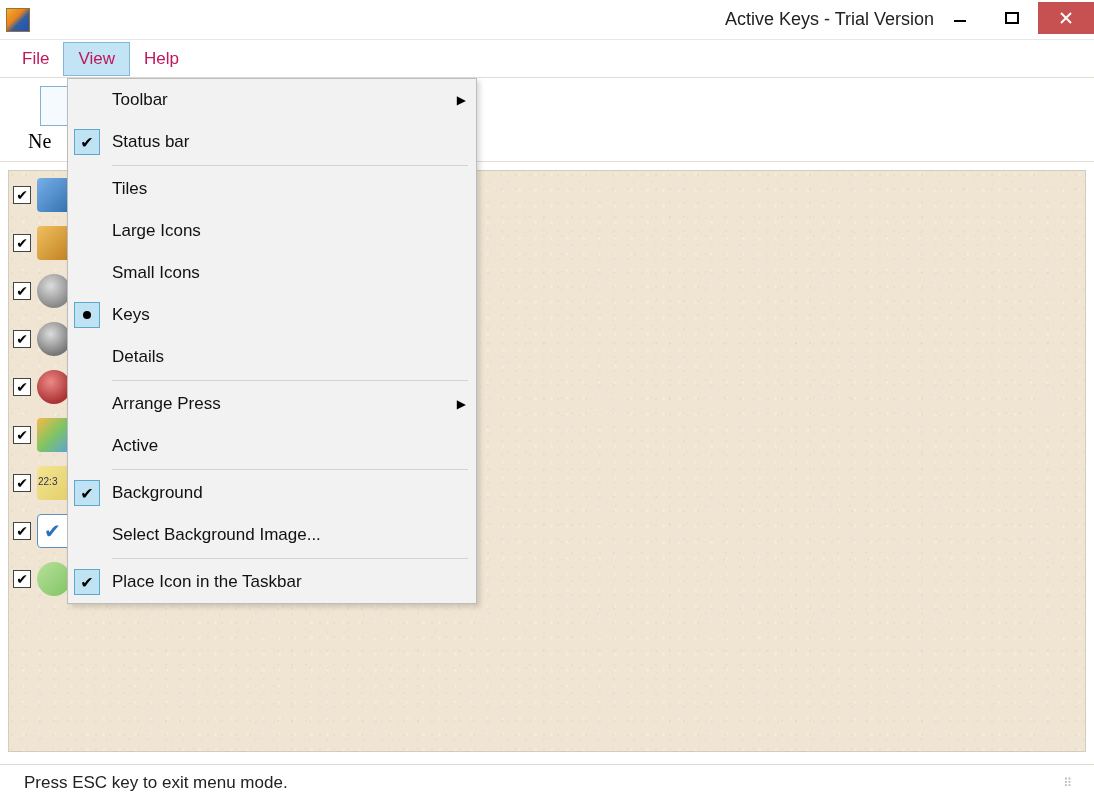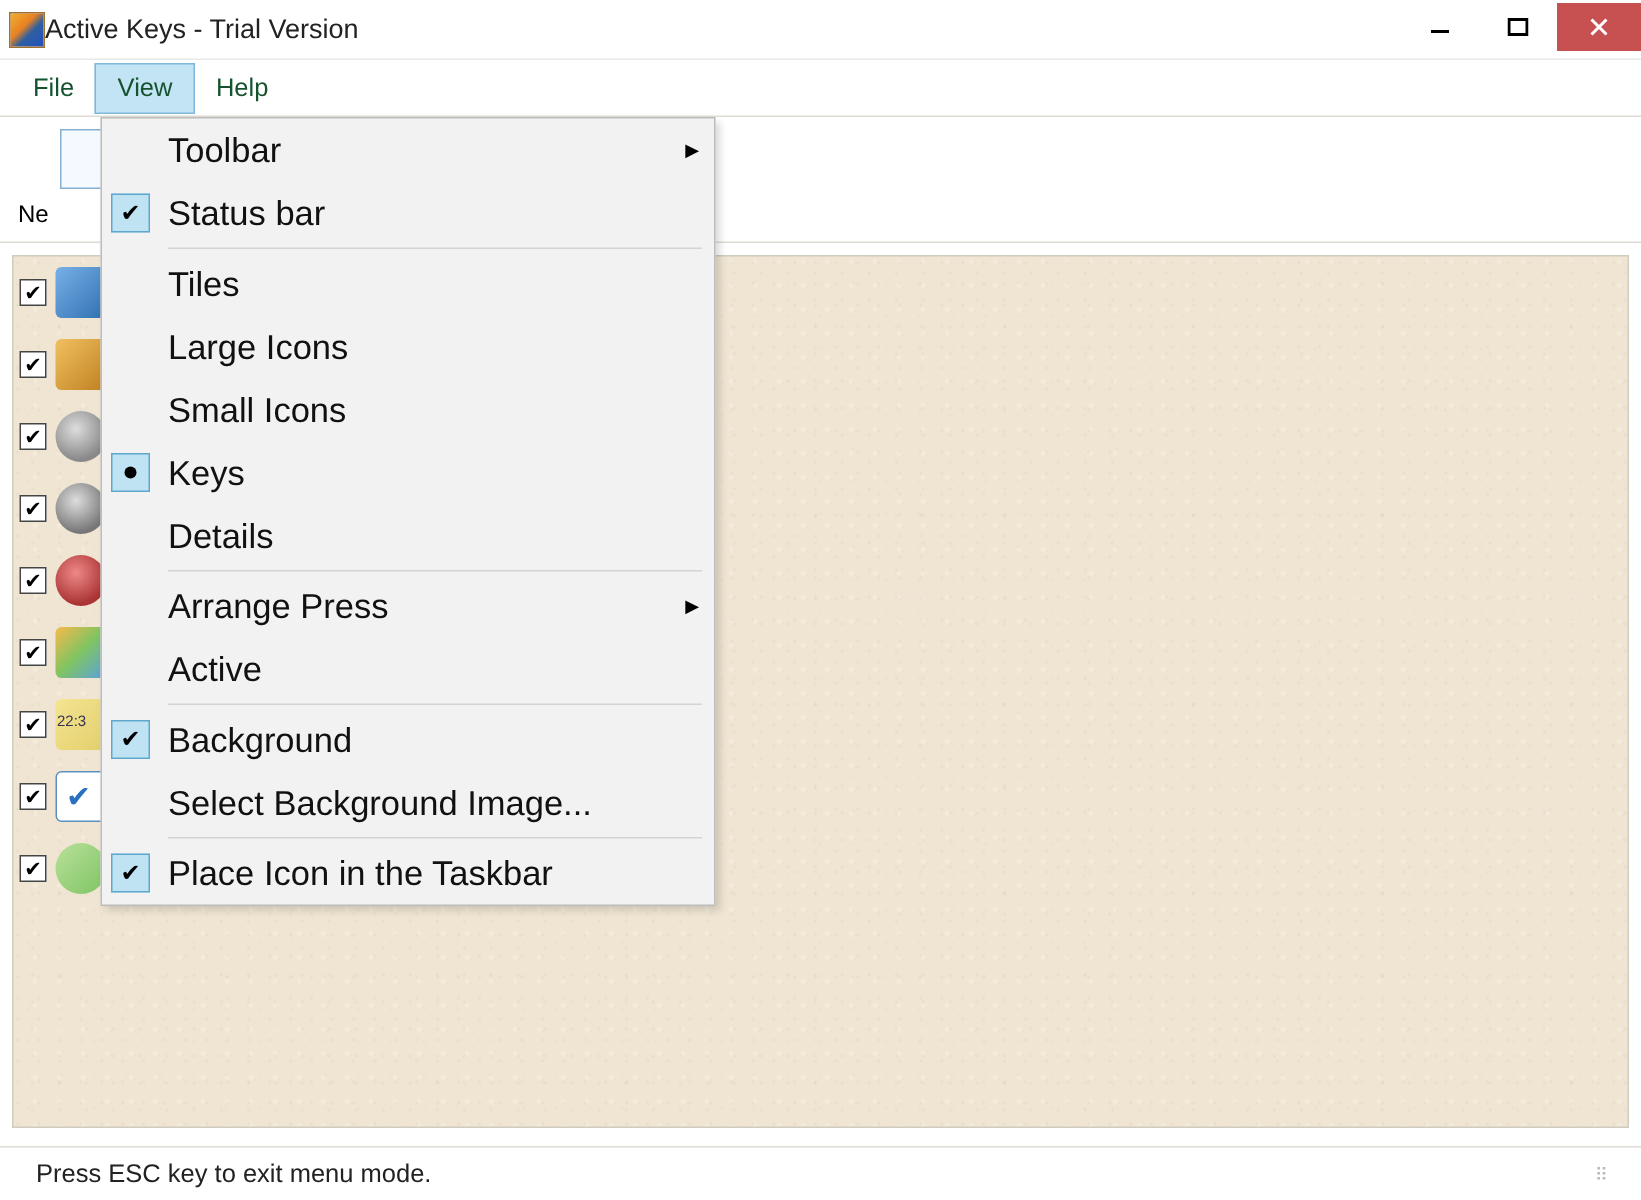--- a/index.html
+++ b/index.html
@@ -24,21 +24,21 @@
 }
 .titlebar .app-icon {
   width: 24px;
   height: 24px;
   margin-left: 6px;
   background: linear-gradient(135deg, #f0b030 0%, #e88020 40%, #3060a0 60%, #2050c0 100%);
   border: 1px solid #a07030;
 }
 .titlebar .title-text {
   flex: 1;
-  text-align: left;
+  text-align: right;
   font-size: 18px;
   color: #222;
 }
 .win-btns {
   display: flex;
   height: 36px;
 }
 .win-btn {
   width: 52px;
   height: 32px;
@@ -58,41 +58,42 @@
 .menubar {
   height: 38px;
   display: flex;
   align-items: center;
   padding: 0 8px;
   border-bottom: 1px solid #e0dcd4;
 }
 .menubar .menu-item {
   padding: 6px 14px;
   font-size: 17px;
-  color: #14532d;
+  color: #be185d;
   cursor: default;
 }
 .menubar .menu-item.active {
   background: #c3e4f4;
   border: 1px solid #7fb8d8;
   text-align: center;
 }
 
 
 .toolbar-row {
   height: 84px;
   border-bottom: 1px solid #e0dcd4;
   position: relative;
   padding: 6px 8px;
 }
 .tb-label {
   position: absolute;
-  left: 12px;
+  left: 28px;
   bottom: 8px;
-  font-size: 16px;
+  font-size: 20px;
+  font-family: Liberation Serif, serif;
 }
 .tb-thumb {
   position: absolute;
   left: 40px;
   top: 8px;
   width: 30px;
   height: 40px;
   background: #f4faff;
   border: 1px solid #86b0d0;
 }
@@ -179,21 +180,21 @@
   margin-right: 12px;
 }
 .drop-check.on {
   background: #bfe3f3;
   border: 1px solid #5fa8cc;
 }
 .drop-check .tick { font-size:16px; }
 .drop-check .dot { width:8px; height:8px; background:#000; border-radius:50%; }
 .drop-label {
   flex: 1;
-  font-size: 23px;
+  font-size: 17px;
   color: #111;
 }
 .drop-arrow {
   font-size: 12px;
 }
 .drop-sep {
   height: 1px;
   background: #d4d4d4;
   margin: 2px 8px 2px 44px;
 }

